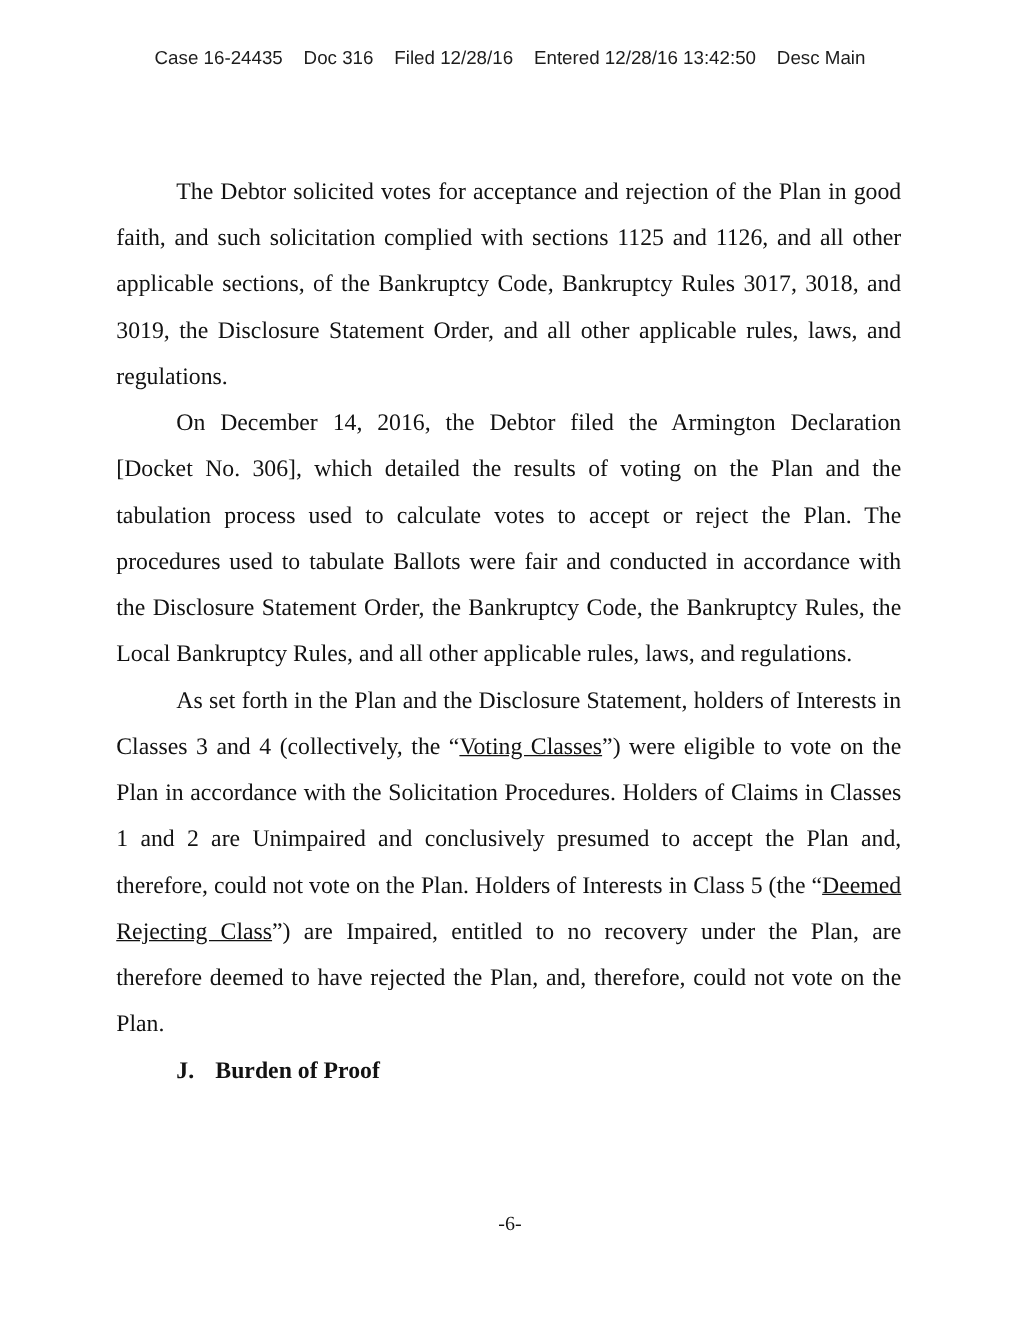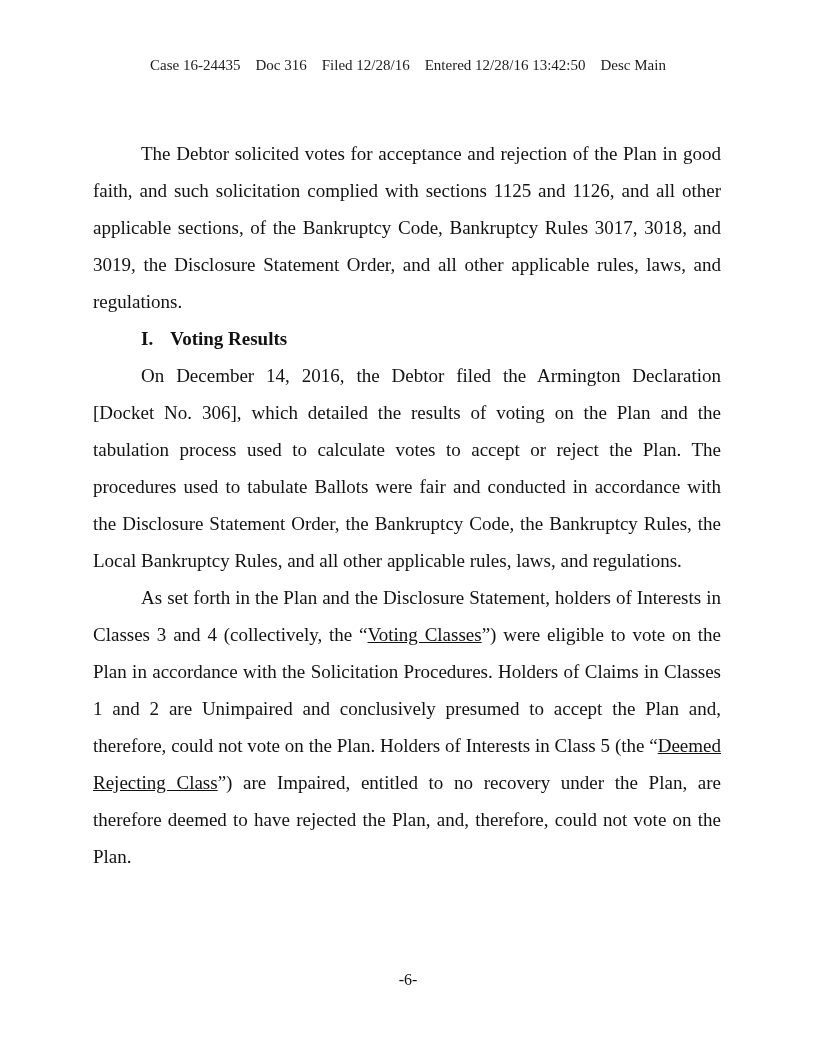--- a/index.html
+++ b/index.html
@@ -11,25 +11,25 @@
     position: relative;
     width: 816px;
     height: 1056px;
     background: #ffffff;
     color: #111111;
     overflow: hidden;
   }
   
   .stamp {
     position: absolute;
-    top: 23px;
+    top: 4px;
     left: 0;
     width: 100%;
     text-align: center;
-    font-family: Liberation Serif, serif;
+    font-family: Liberation Sans, sans-serif;
     font-size: 15px;
     line-height: 17px;
     color: #1c1c1c;
     white-space: pre;
   }
   .stamp .line2-inner {
     position: relative;
     left: -28px;
   }
   
@@ -78,25 +78,25 @@
 <div class="page">
 
   <div class="stamp">
     <div>Case 16-24435    Doc 316    Filed 12/28/16    Entered 12/28/16 13:42:50    Desc Main</div>
   </div>
 
   <div class="body-text">
 
     <p>The Debtor solicited votes for acceptance and rejection of the Plan in good faith, and such solicitation complied with sections 1125 and 1126, and all other applicable sections, of the Bankruptcy Code, Bankruptcy Rules 3017, 3018, and 3019, the Disclosure Statement Order, and all other applicable rules, laws, and regulations.</p>
 
-    <div class="heading"><span>I.</span><span class="h-gap"></span><span>Voting Results</span></div>
 
     <p>On December 14, 2016, the Debtor filed the Armington Declaration [Docket No. 306], which detailed the results of voting on the Plan and the tabulation process used to calculate votes to accept or reject the Plan. The procedures used to tabulate Ballots were fair and conducted in accordance with the Disclosure Statement Order, the Bankruptcy Code, the Bankruptcy Rules, the Local Bankruptcy Rules, and all other applicable rules, laws, and regulations.</p>
 
     <p><span>As set forth in the Plan and the Disclosure Statement, holders of Interests in Classes 3 and 4 (collectively, the “</span><span class="u">Voting Classes</span><span>”) were eligible to vote on the Plan in accordance with the Solicitation Procedures. Holders of Claims in Classes 1 and 2 are Unimpaired and conclusively presumed to accept the Plan and, therefore, could not vote on the Plan. Holders of Interests in Class 5 (the “</span><span class="u">Deemed Rejecting Class</span><span>”) are Impaired, entitled to no recovery under the Plan, are therefore deemed to have rejected the Plan, and, therefore, could not vote on the Plan.</span></p>
 
 
+    <div class="heading"><span>J.</span><span class="h-gap"></span><span>Burden of Proof</span></div>
 
   </div>
 
   <div class="page-footer">-6-</div>
 
 </div>
 
 </body></html>

